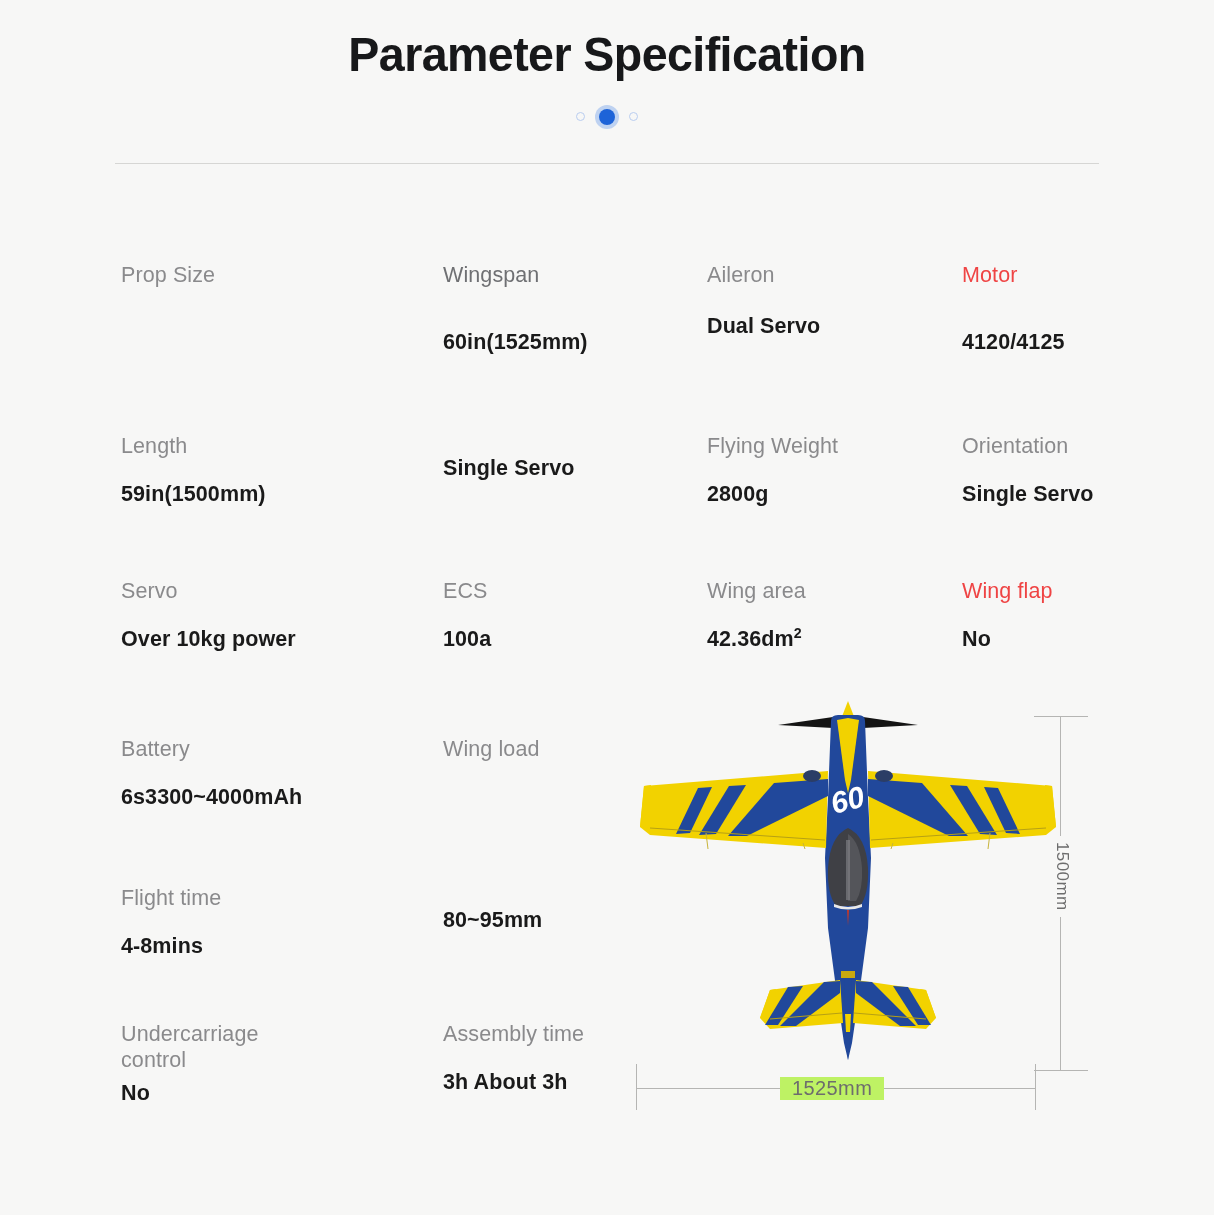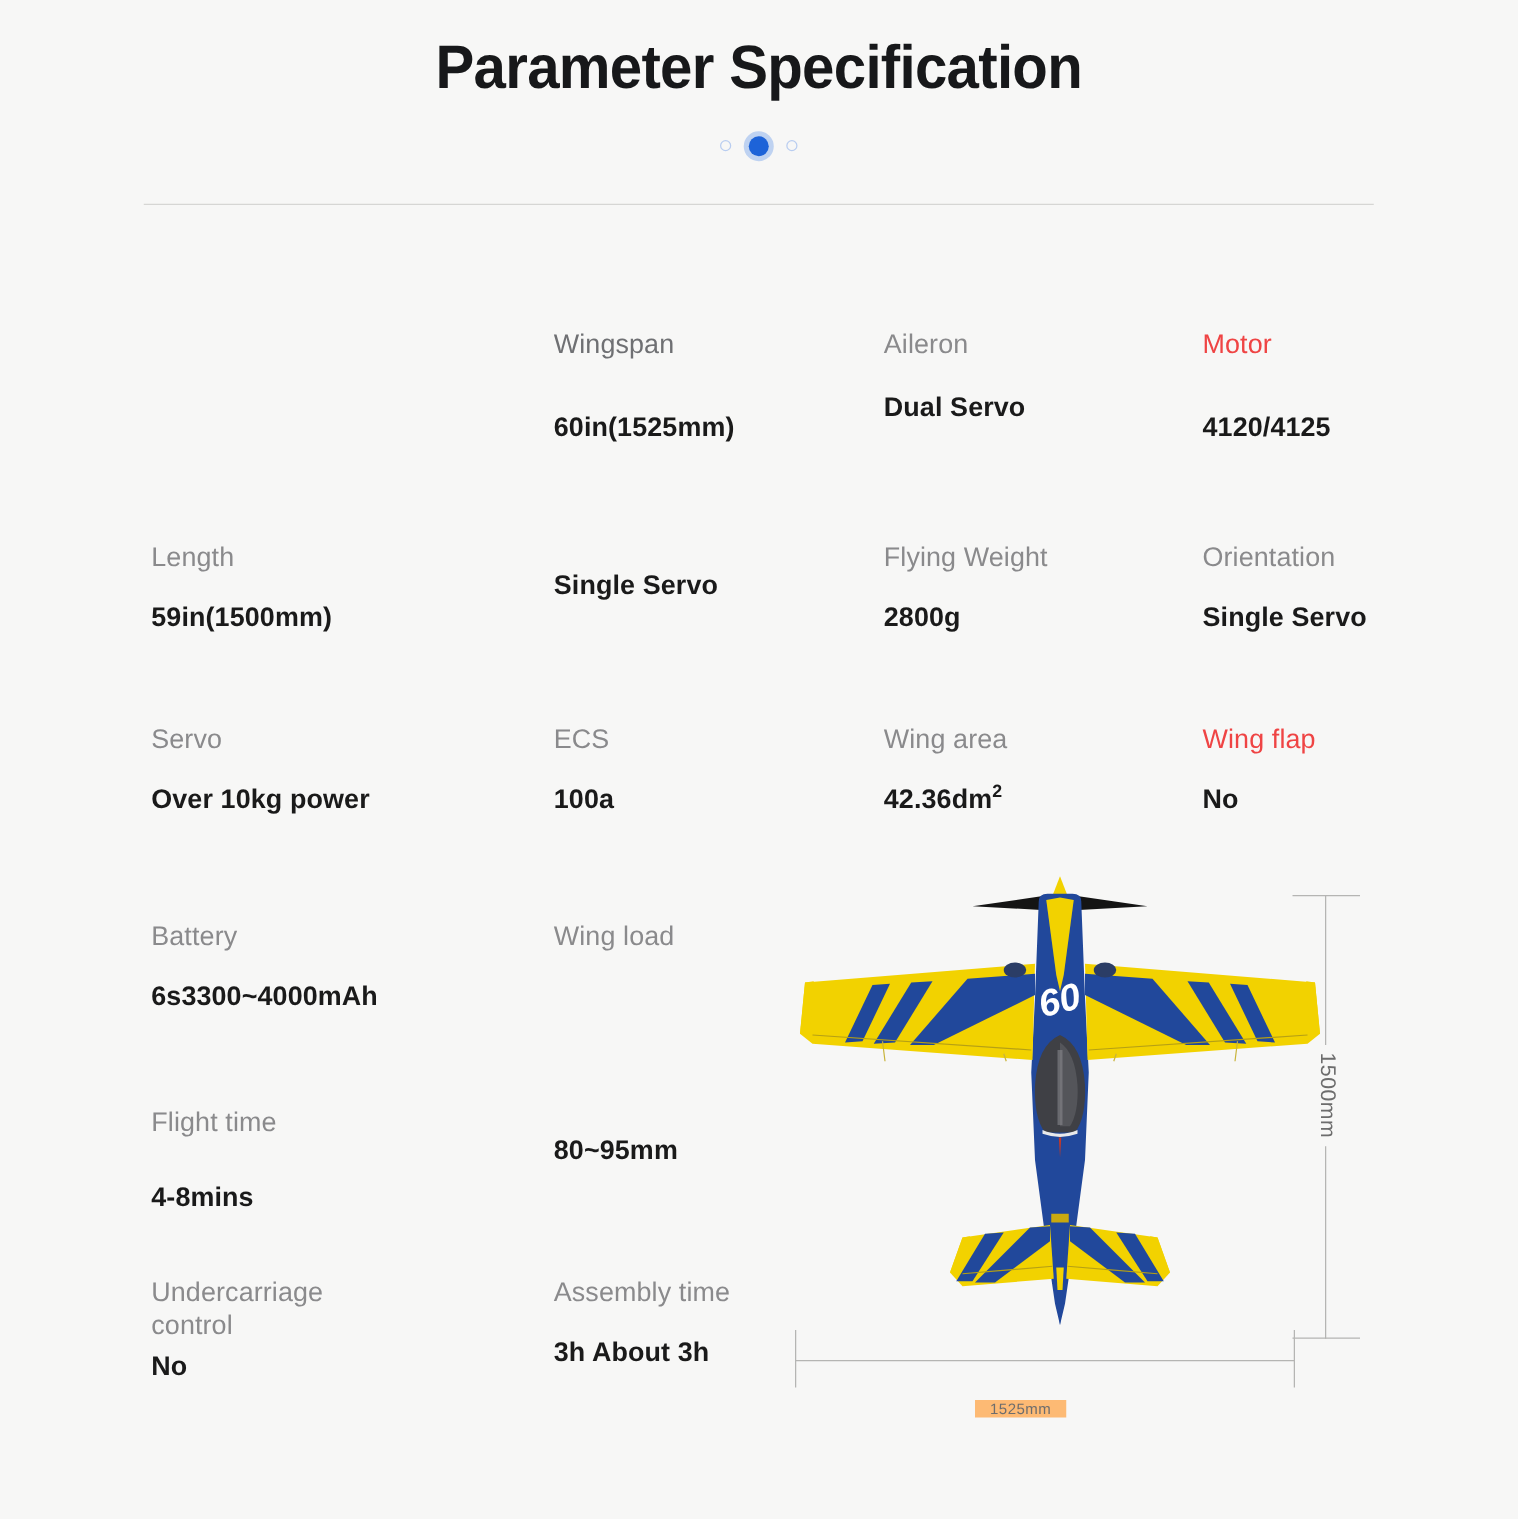--- a/index.html
+++ b/index.html
@@ -160,26 +160,25 @@
   #dim-h-tick-left {
     left: 16px; top: 376px; width: 1px; height: 46px;
   }
   #dim-h-tick-right {
     left: 415px; top: 376px; width: 1px; height: 46px;
   }
   #dim-horizontal-label {
     position: absolute;
     left: 160px;
     top: 389px;
-    font-size: 12px;
+    font-size: 20px;
     color: #6d6d6d;
     letter-spacing: 0.4px;
-    background: #fdba74;
+    background: #bef264;
     padding: 0 12px;
-    margin-top: 43px;
   }
 </style>
 </head>
 <body>
 
 <div id="page-header">
   <h1 id="page-title">Parameter Specification</h1>
 
   <div id="carousel-dots">
     <span class="dot"></span>
@@ -187,20 +186,21 @@
     <span class="dot"></span>
   </div>
 
   <div id="header-divider"></div>
 </div>
 
 <div id="spec-grid">
 
   <div class="spec-row" style="top:0px;">
     <div class="spec-cell" style="left:0px;width:330px;">
+      <div class="spec-label mid">Prop Size</div>
     </div>
     <div class="spec-cell" style="left:322px;width:260px;">
       <div class="spec-label dark">Wingspan</div>
       <div class="spec-value" style="margin-top:40px;">60in(1525mm)</div>
     </div>
     <div class="spec-cell" style="left:586px;width:250px;">
       <div class="spec-label mid">Aileron</div>
       <div class="spec-value" style="margin-top:24px;">Dual Servo</div>
     </div>
     <div class="spec-cell" style="left:841px;width:200px;">
@@ -252,21 +252,21 @@
       <div class="spec-value" style="margin-top:21px;">6s3300~4000mAh</div>
     </div>
     <div class="spec-cell" style="left:322px;width:260px;">
       <div class="spec-label mid">Wing load</div>
     </div>
   </div>
 
   <div class="spec-row" style="top:623px;">
     <div class="spec-cell" style="left:0px;width:330px;">
       <div class="spec-label mid">Flight time</div>
-      <div class="spec-value" style="margin-top:33px;">4-8mins</div>
+      <div class="spec-value" style="margin-top:21px;">4-8mins</div>
     </div>
     <div class="spec-cell" style="left:322px;width:260px;">
       <div class="spec-value" style="margin-top:21px;">80~95mm</div>
     </div>
   </div>
 
   <div class="spec-row" style="top:759px;">
     <div class="spec-cell" style="left:0px;width:330px;">
       <div class="spec-label mid">Undercarriage
 control</div>

